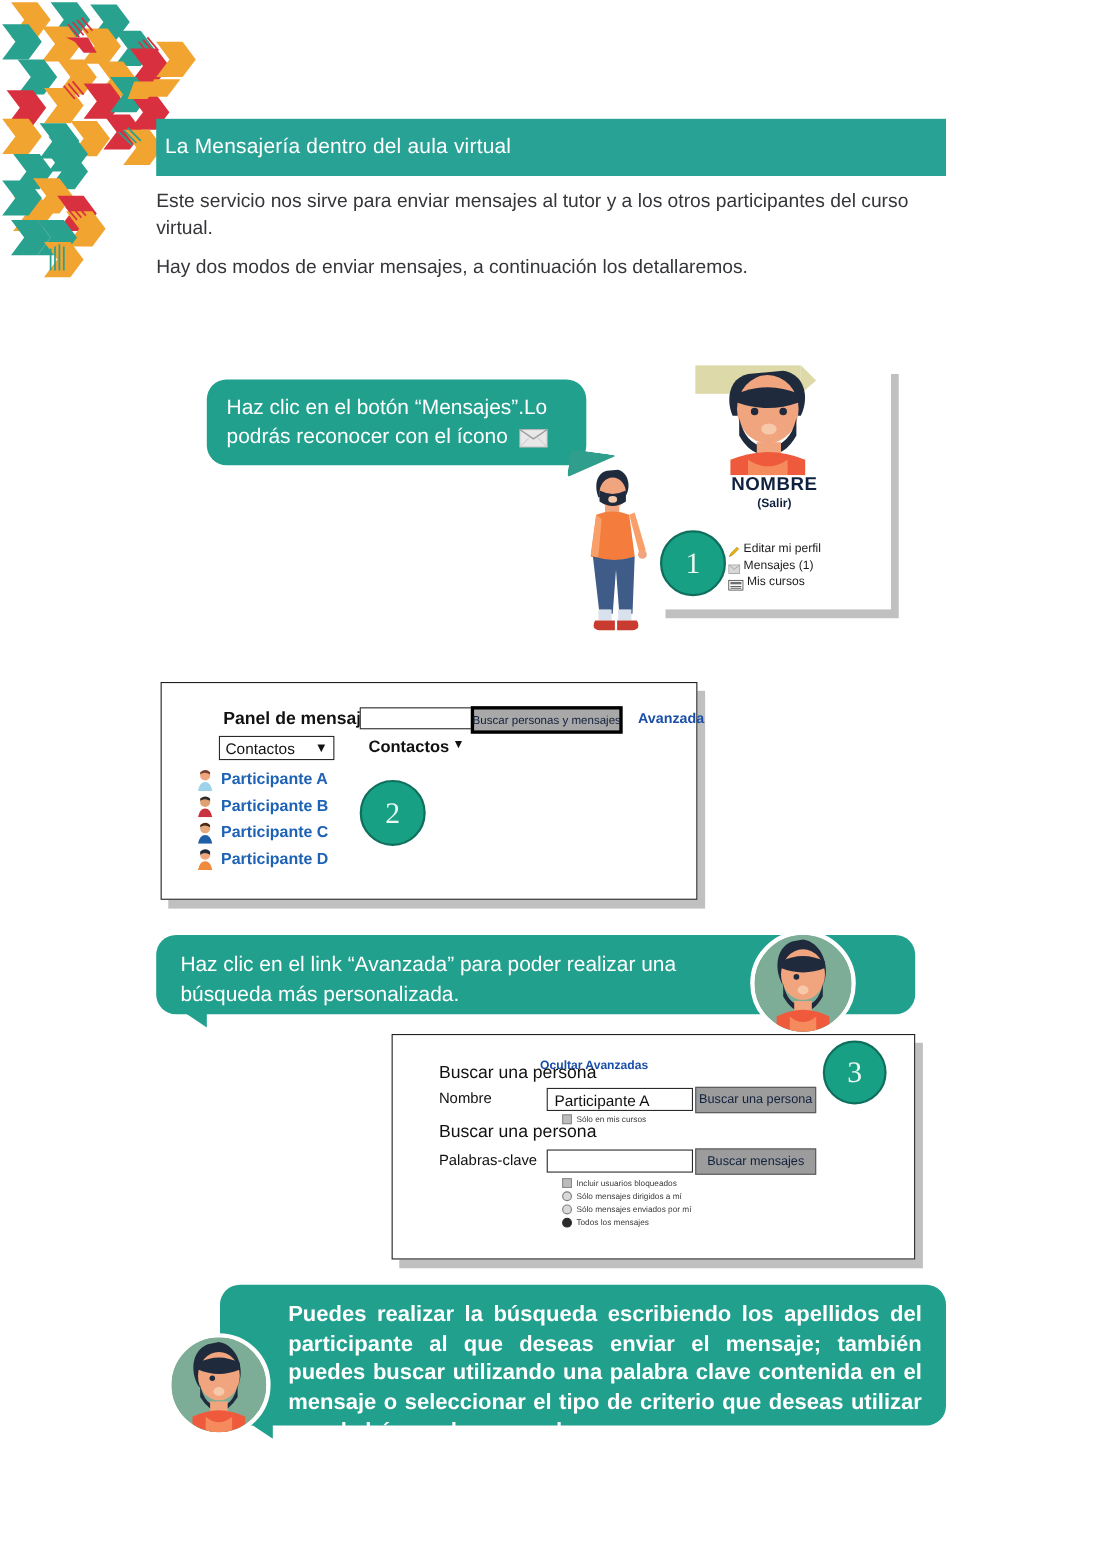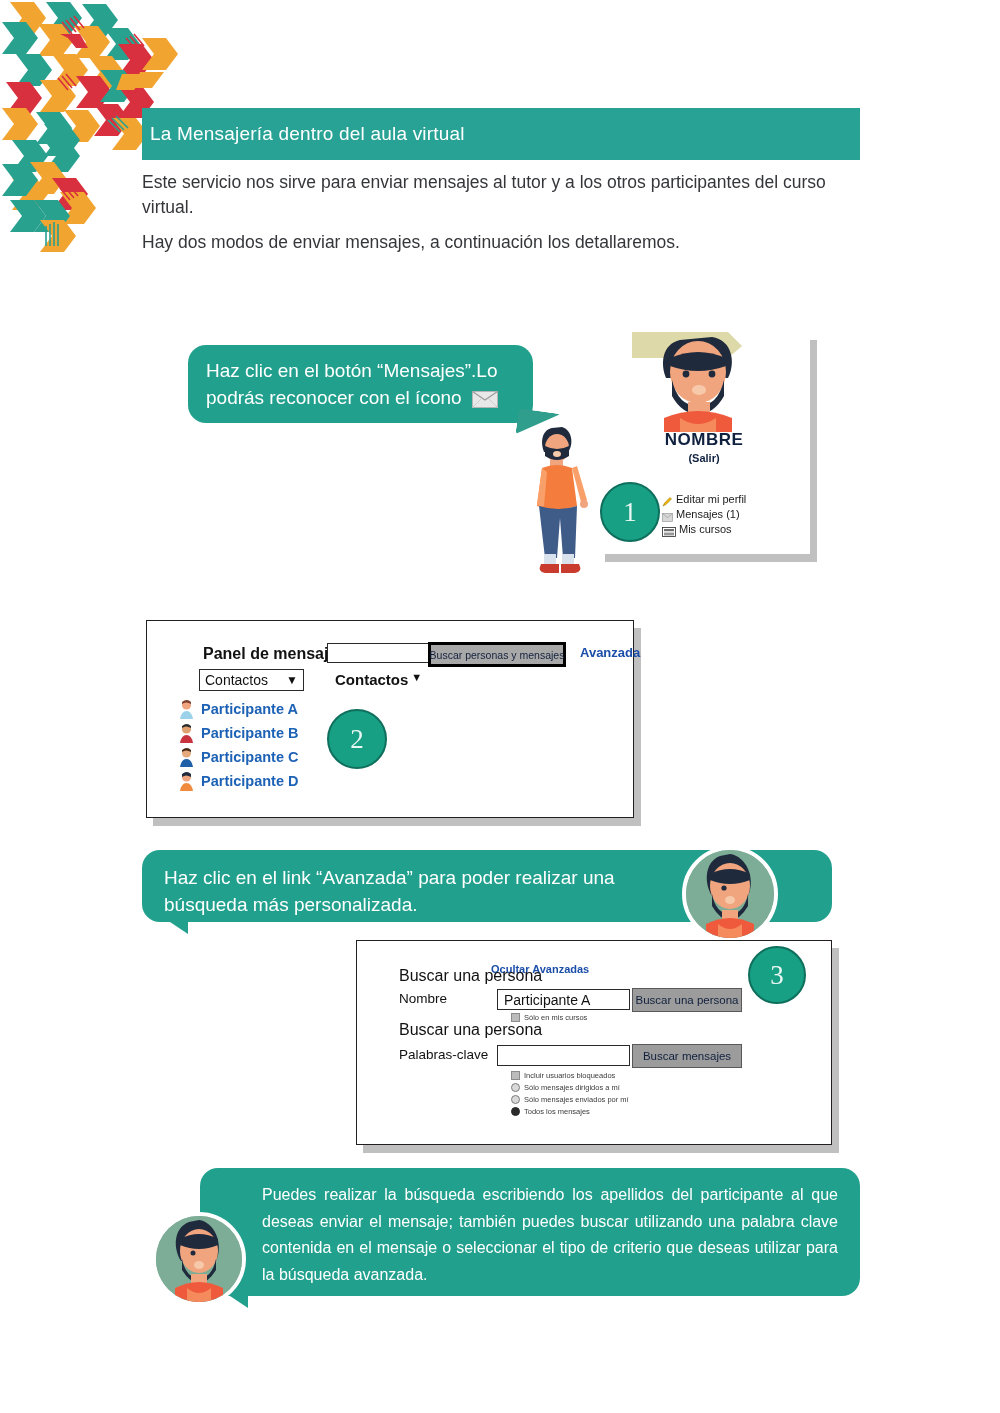--- a/index.html
+++ b/index.html
@@ -36,21 +36,21 @@
     position:absolute;right:-26px;bottom:-14px;width:0;height:0;
     border-left:42px solid #2f9e8c;border-bottom:26px solid transparent;
     transform:rotate(8deg);border-radius:4px;
   }
   #callout-2{left:142px;top:850px;width:690px;height:72px;padding:14px 150px 14px 22px;}
   #callout-2 .tail{
     position:absolute;left:16px;bottom:-12px;width:0;height:0;
     border-right:30px solid #21a08d;border-bottom:20px solid transparent;
   }
   #callout-3{left:200px;top:1168px;width:660px;height:128px;padding:14px 22px 14px 62px;
-             font-size:16px;line-height:26.5px;text-align:justify;}
+             font-size:20px;line-height:26.5px;text-align:justify;font-weight:bold;}
   #callout-3 .tail{
     position:absolute;left:18px;bottom:-12px;width:0;height:0;
     border-right:30px solid #21a08d;border-bottom:20px solid transparent;
   }
   .env-ico{display:inline-block;vertical-align:-4px;margin-left:5px;}
 
   
   .avatar-circle{
     position:absolute;border-radius:50%;background:#7dad96;
     border:4px solid #ffffff;overflow:hidden;

